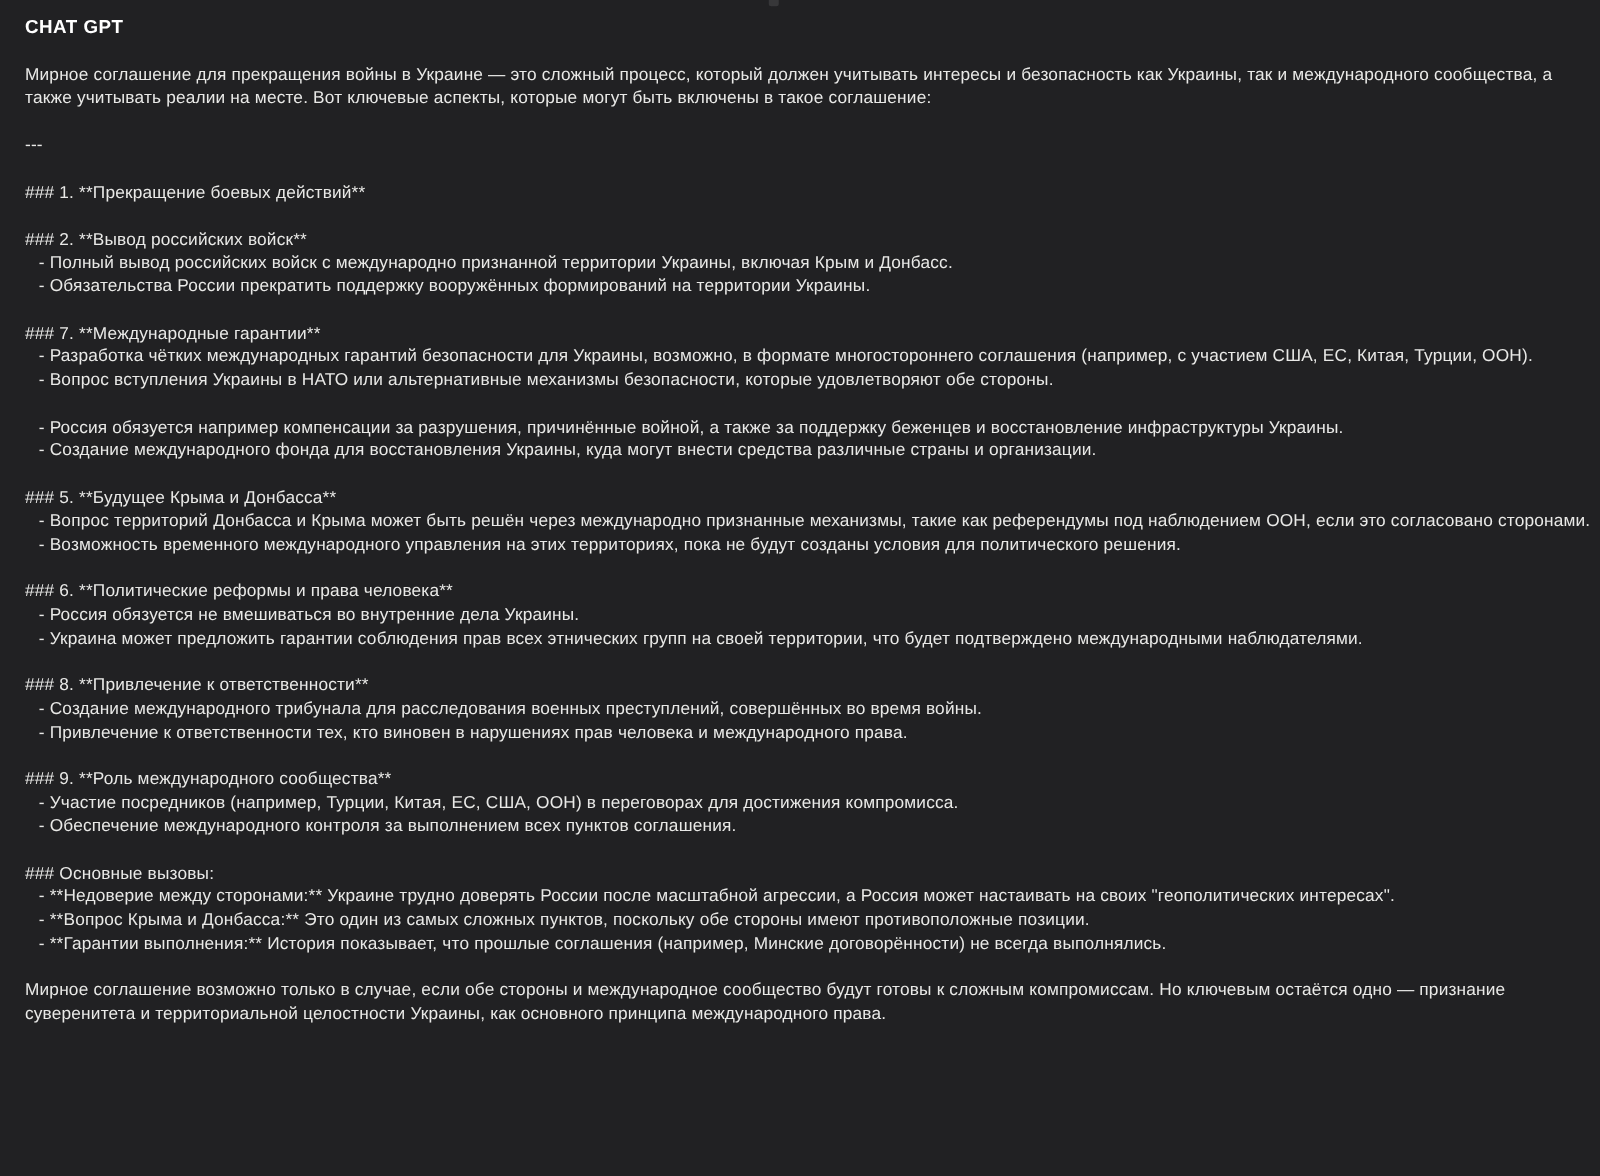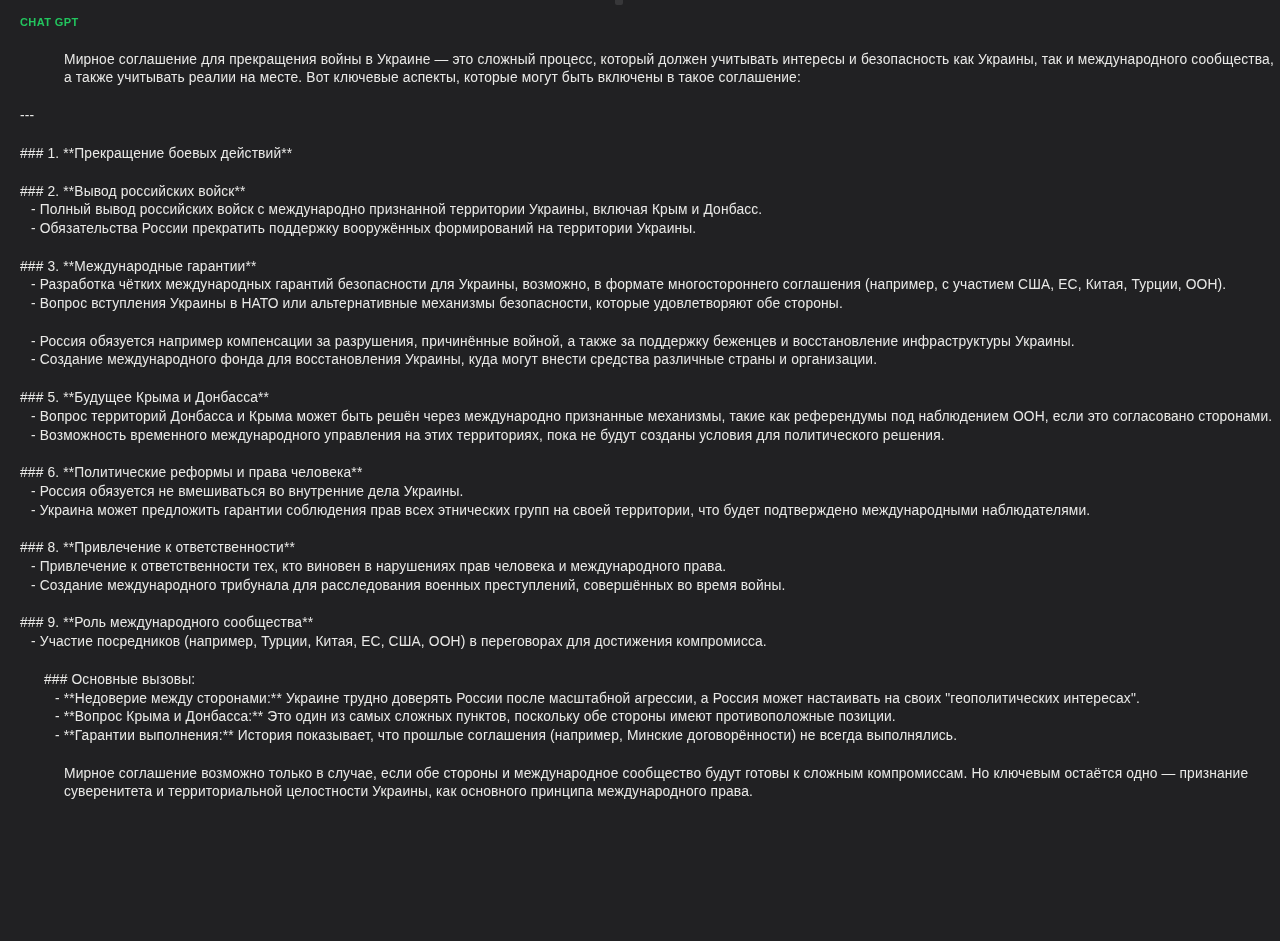--- a/index.html
+++ b/index.html
@@ -15,28 +15,28 @@
     letter-spacing: 0.15px;
     overflow: hidden;
     position: relative;
   }
   .content {
     padding: 13px 6px 0 20px;
   }
   .block { margin: 0 0 19px 0; }
   .title {
     font-weight: 700;
-    font-size: 11px;
-    color: #22c55e;
+    font-size: 15px;
+    color: #ffffff;
     letter-spacing: 0.4px;
   }
   .line { white-space: pre-wrap; }
   .bullet { text-indent: 11px; }
-  .para { white-space: pre-wrap; margin-left: 44px; }
-  .challenges { margin-top: 17px; margin-left: 24px; }
+  .para { white-space: pre-wrap; }
+  .challenges { margin-top: 17px; }
   .top-artifact {
     position: absolute;
     left: 615px;
     top: 0;
     width: 8px;
     height: 5px;
     background: #3b3b3d;
     opacity: 0.85;
     border-radius: 0 0 2px 2px;
   }
@@ -58,21 +58,21 @@
     <div class="line">### 1. **Прекращение боевых действий**</div>
   </section>
 
   <section class="block">
     <div class="line">### 2. **Вывод российских войск**</div>
     <div class="line bullet">- Полный вывод российских войск с международно признанной территории Украины, включая Крым и Донбасс.</div>
     <div class="line bullet">- Обязательства России прекратить поддержку вооружённых формирований на территории Украины.</div>
   </section>
 
   <section class="block">
-    <div class="line">### 3. **Международные гарантии**</div>
+    <div class="line">### 7. **Международные гарантии**</div>
     <div class="line bullet">- Разработка чётких международных гарантий безопасности для Украины, возможно, в формате многостороннего соглашения (например, с участием США, ЕС, Китая, Турции, ООН).</div>
     <div class="line bullet">- Вопрос вступления Украины в НАТО или альтернативные механизмы безопасности, которые удовлетворяют обе стороны.</div>
   </section>
 
   <section class="block">
     <div class="line bullet">- Россия обязуется например компенсации за разрушения, причинённые войной, а также за поддержку беженцев и восстановление инфраструктуры Украины.</div>
     <div class="line bullet">- Создание международного фонда для восстановления Украины, куда могут внести средства различные страны и организации.</div>
   </section>
 
   <section class="block">
@@ -83,27 +83,28 @@
 
   <section class="block">
     <div class="line">### 6. **Политические реформы и права человека**</div>
     <div class="line bullet">- Россия обязуется не вмешиваться во внутренние дела Украины.</div>
     <div class="line bullet">- Украина может предложить гарантии соблюдения прав всех этнических групп на своей территории, что будет подтверждено международными наблюдателями.</div>
   </section>
 
 
   <section class="block">
     <div class="line">### 8. **Привлечение к ответственности**</div>
+    <div class="line bullet">- Создание международного трибунала для расследования военных преступлений, совершённых во время войны.</div>
     <div class="line bullet">- Привлечение к ответственности тех, кто виновен в нарушениях прав человека и международного права.</div>
-    <div class="line bullet">- Создание международного трибунала для расследования военных преступлений, совершённых во время войны.</div>
   </section>
 
   <section class="block">
     <div class="line">### 9. **Роль международного сообщества**</div>
     <div class="line bullet">- Участие посредников (например, Турции, Китая, ЕС, США, ООН) в переговорах для достижения компромисса.</div>
+    <div class="line bullet">- Обеспечение международного контроля за выполнением всех пунктов соглашения.</div>
   </section>
 
   <section class="block challenges">
     <div class="line">### Основные вызовы:</div>
     <div class="line bullet">- **Недоверие между сторонами:** Украине трудно доверять России после масштабной агрессии, а Россия может настаивать на своих "геополитических интересах".</div>
     <div class="line bullet">- **Вопрос Крыма и Донбасса:** Это один из самых сложных пунктов, поскольку обе стороны имеют противоположные позиции.</div>
     <div class="line bullet">- **Гарантии выполнения:** История показывает, что прошлые соглашения (например, Минские договорённости) не всегда выполнялись.</div>
   </section>
 
   <div class="para">Мирное соглашение возможно только в случае, если обе стороны и международное сообщество будут готовы к сложным компромиссам. Но ключевым остаётся одно — признание суверенитета и территориальной целостности Украины, как основного принципа международного права.</div>

